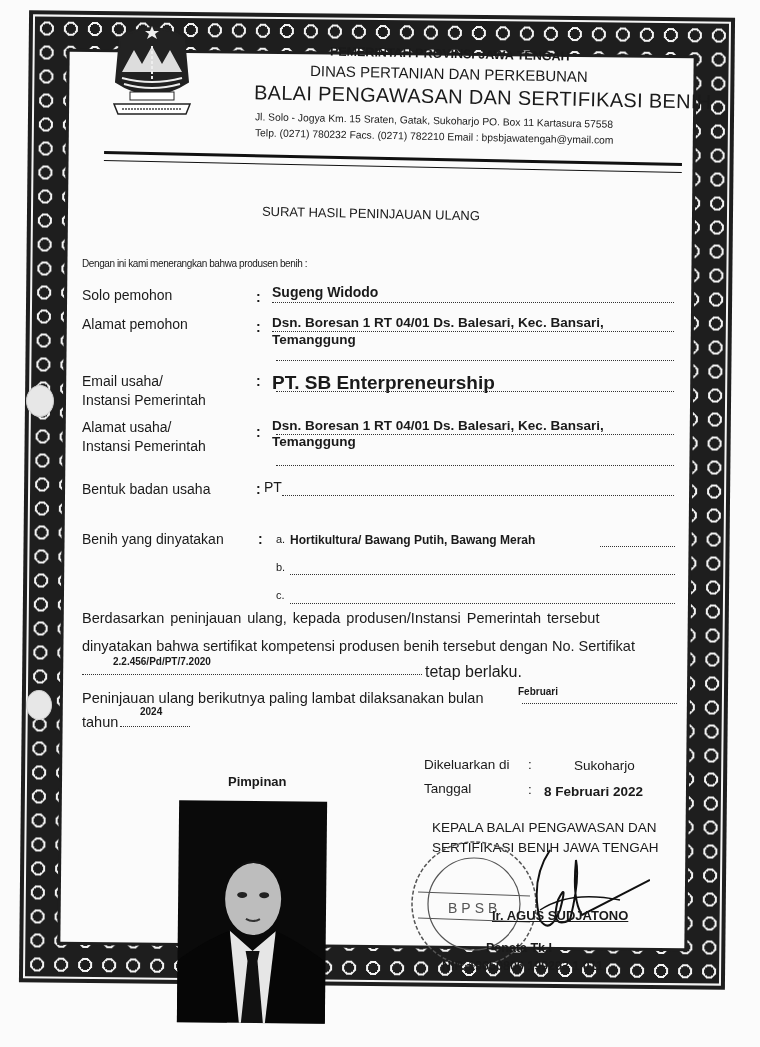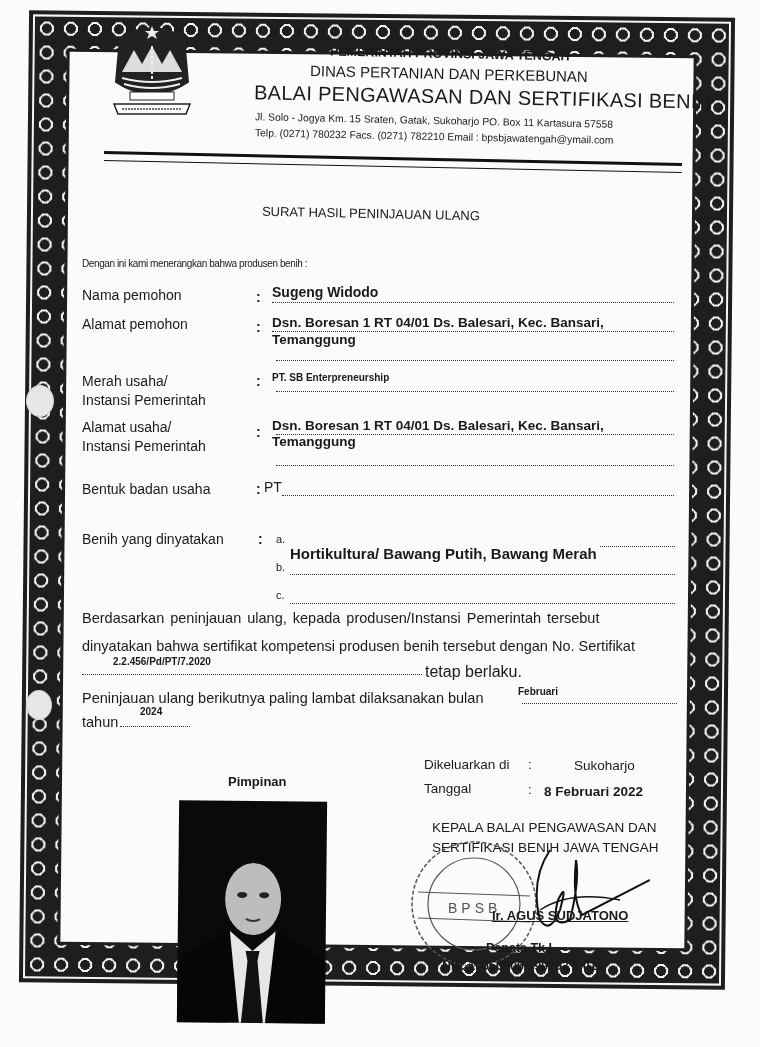--- a/index.html
+++ b/index.html
@@ -89,55 +89,55 @@
   <div class="abs hdr1">PEMERINTAH PROVINSI JAWA TENGAH</div>
   <div class="abs hdr2">DINAS PERTANIAN DAN PERKEBUNAN</div>
   <div class="abs hdr3">BALAI PENGAWASAN DAN SERTIFIKASI BENIH</div>
   <div class="abs hdr4">Jl. Solo - Jogya Km. 15 Sraten, Gatak, Sukoharjo PO. Box 11 Kartasura 57558</div>
   <div class="abs hdr5">Telp. (0271) 780232 Facs. (0271) 782210  Email : bpsbjawatengah@ymail.com</div>
   <div class="abs hdr-rule"></div>
 
   <div class="abs title">SURAT HASIL PENINJAUAN ULANG</div>
   <div class="abs intro">Dengan ini kami menerangkan bahwa produsen benih :</div>
 
-  <div class="lbl" style="top:286px;">Nama pemohon</div>
+  <div class="lbl" style="top:286px;">Solo pemohon</div>
   <div class="colon" style="top:289px;">:</div>
   <div class="val" style="top:284px;">Sugeng Widodo</div>
   <div class="dotline" style="left:272px;top:302px;width:402px;"></div>
 
   <div class="lbl" style="top:315px;">Alamat pemohon</div>
   <div class="colon" style="top:319px;">:</div>
   <div class="val" style="top:315px;font-size:13.5px;">Dsn. Boresan 1 RT 04/01 Ds. Balesari, Kec. Bansari,</div>
   <div class="val" style="top:332px;font-size:13.5px;">Temanggung</div>
   <div class="dotline" style="left:272px;top:331px;width:402px;"></div>
   <div class="dotline" style="left:276px;top:360px;width:398px;"></div>
 
-  <div class="lbl" style="top:372px;">Merah usaha/</div>
+  <div class="lbl" style="top:372px;">Email usaha/</div>
   <div class="lbl" style="top:391px;">Instansi Pemerintah</div>
   <div class="colon" style="top:373px;">:</div>
-  <div class="val" style="top:372px;font-size:10px;">PT. SB Enterpreneurship</div>
+  <div class="val" style="top:372px;font-size:19px;">PT. SB Enterpreneurship</div>
   <div class="dotline" style="left:276px;top:391px;width:398px;"></div>
 
   <div class="lbl" style="top:418px;">Alamat usaha/</div>
   <div class="lbl" style="top:437px;">Instansi Pemerintah</div>
   <div class="colon" style="top:424px;">:</div>
   <div class="val" style="top:418px;font-size:13.5px;">Dsn. Boresan 1 RT 04/01 Ds. Balesari, Kec. Bansari,</div>
   <div class="val" style="top:434px;font-size:13.5px;">Temanggung</div>
   <div class="dotline" style="left:276px;top:434px;width:398px;"></div>
   <div class="dotline" style="left:276px;top:465px;width:398px;"></div>
 
   <div class="lbl" style="top:480px;">Bentuk badan usaha</div>
   <div class="colon" style="top:481px;">:</div>
   <div class="val" style="left:264px;top:479px;font-weight:normal;">PT</div>
   <div class="dotline" style="left:282px;top:495px;width:392px;"></div>
 
   <div class="lbl" style="top:530px;">Benih yang dinyatakan</div>
   <div class="colon" style="left:258px;top:531px;">:</div>
   <div class="val" style="left:276px;top:533px;font-size:11px;font-weight:normal;">a.</div>
-  <div class="val" style="left:290px;top:533px;font-size:15px;margin-top:12px;">Hortikultura/ Bawang Putih, Bawang Merah</div>
+  <div class="val" style="left:290px;top:533px;font-size:12px;">Hortikultura/ Bawang Putih, Bawang Merah</div>
   <div class="dotline" style="left:600px;top:546px;width:75px;"></div>
   <div class="val" style="left:276px;top:561px;font-size:11px;font-weight:normal;">b.</div>
   <div class="dotline" style="left:290px;top:574px;width:385px;"></div>
   <div class="val" style="left:276px;top:589px;font-size:11px;font-weight:normal;">c.</div>
   <div class="dotline" style="left:290px;top:603px;width:385px;"></div>
 
   <div class="para" style="top:610px;word-spacing:2px;">Berdasarkan  peninjauan  ulang,  kepada  produsen/Instansi  Pemerintah  tersebut</div>
   <div class="para" style="top:638px;">dinyatakan bahwa sertifikat kompetensi produsen benih tersebut dengan No. Sertifikat</div>
   <div class="handwrite" style="left:113px;top:656px;">2.2.456/Pd/PT/7.2020</div>
   <div class="dotline" style="left:82px;top:674px;width:340px;"></div>

